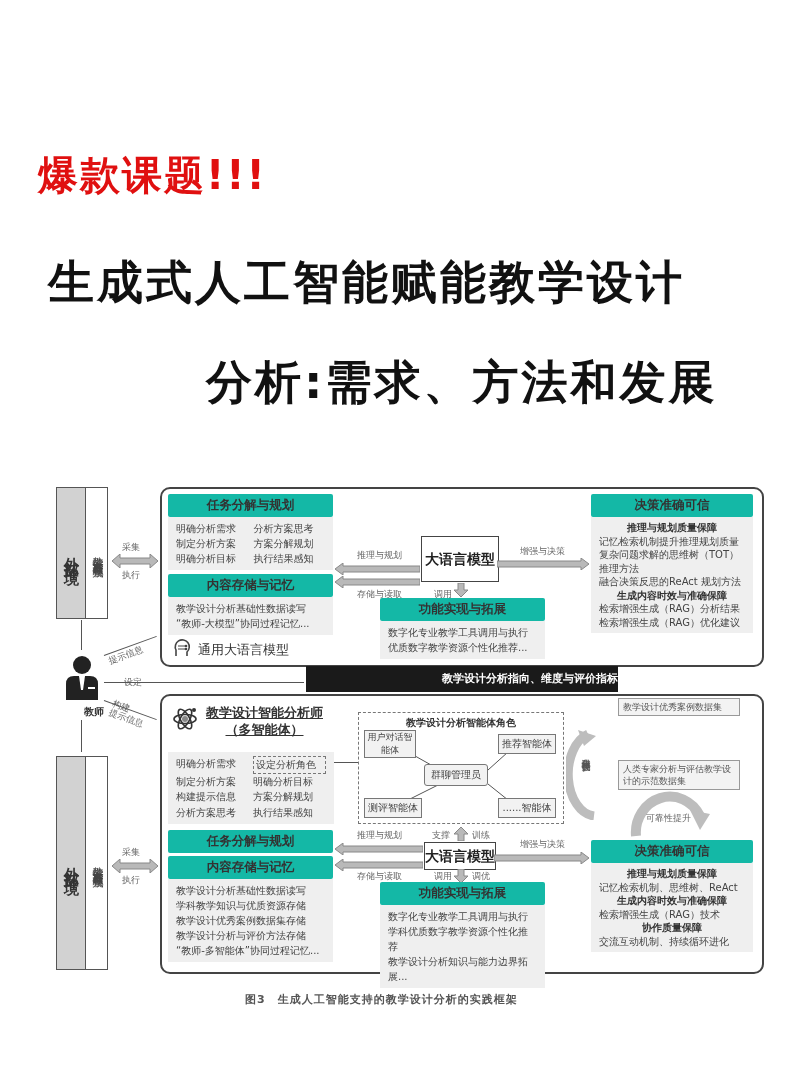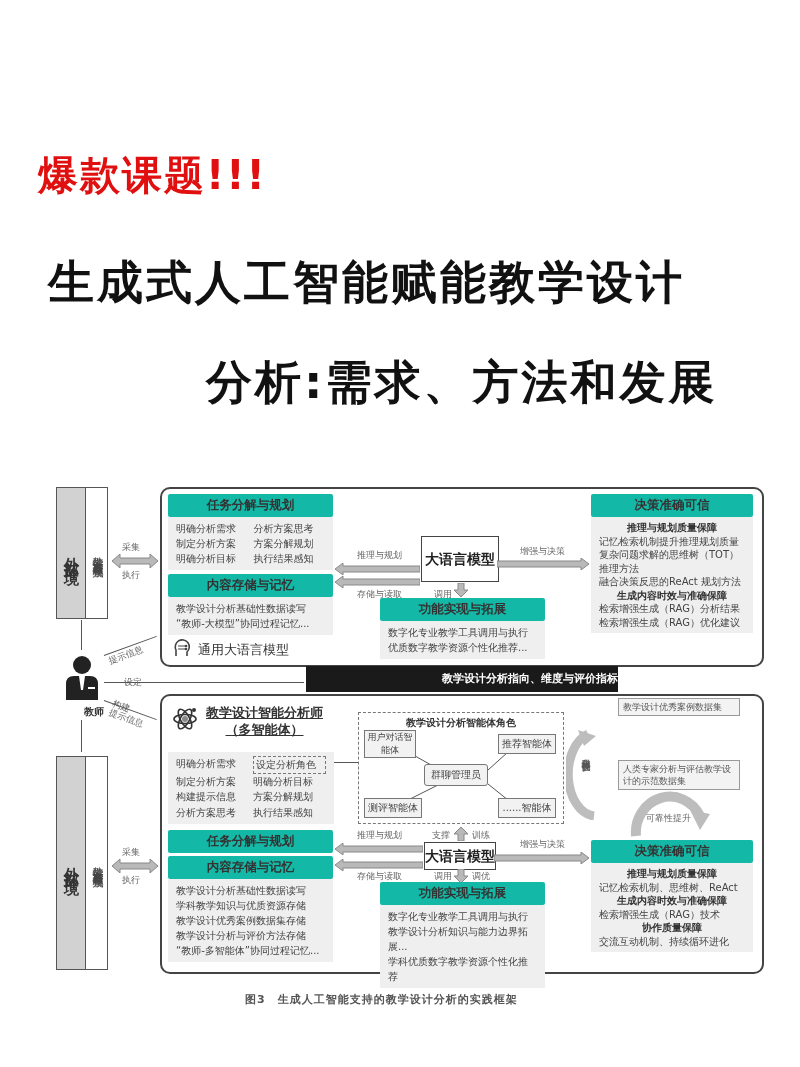--- a/index.html
+++ b/index.html
@@ -237,22 +237,22 @@
     </svg></div>
 <div class="abs lbl" style="left:434px;top:870px;">调用</div>
 <div class="abs" style="left:454px;top:868px;"><svg width="14" height="14">
       <polygon points="4,0 10,0 10,7 14,7 7,14 0,7 4,7" fill="#b9b9b9" stroke="#888"></polygon>
     </svg></div>
 <div class="abs lbl" style="left:472px;top:870px;">调优</div>
 <div class="abs" style="left:380px;top:882px;width:165px;">
   <div class="hdr">功能实现与拓展</div>
   <div class="body">
     <div>数字化专业教学工具调用与执行</div>
+    <div>学科优质数字教学资源个性化推荐</div>
     <div>教学设计分析知识与能力边界拓展...</div>
-    <div>学科优质数字教学资源个性化推荐</div>
   </div>
 </div>
 <div class="abs" style="left:591px;top:840px;width:162px;">
   <div class="hdr">决策准确可信</div>
   <div class="body" style="line-height:13.5px;">
     <div class="center bold">推理与规划质量保障</div>
     <div>记忆检索机制、思维树、ReAct</div>
     <div class="center bold">生成内容时效与准确保障</div>
     <div>检索增强生成（RAG）技术</div>
     <div class="center bold">协作质量保障</div>

